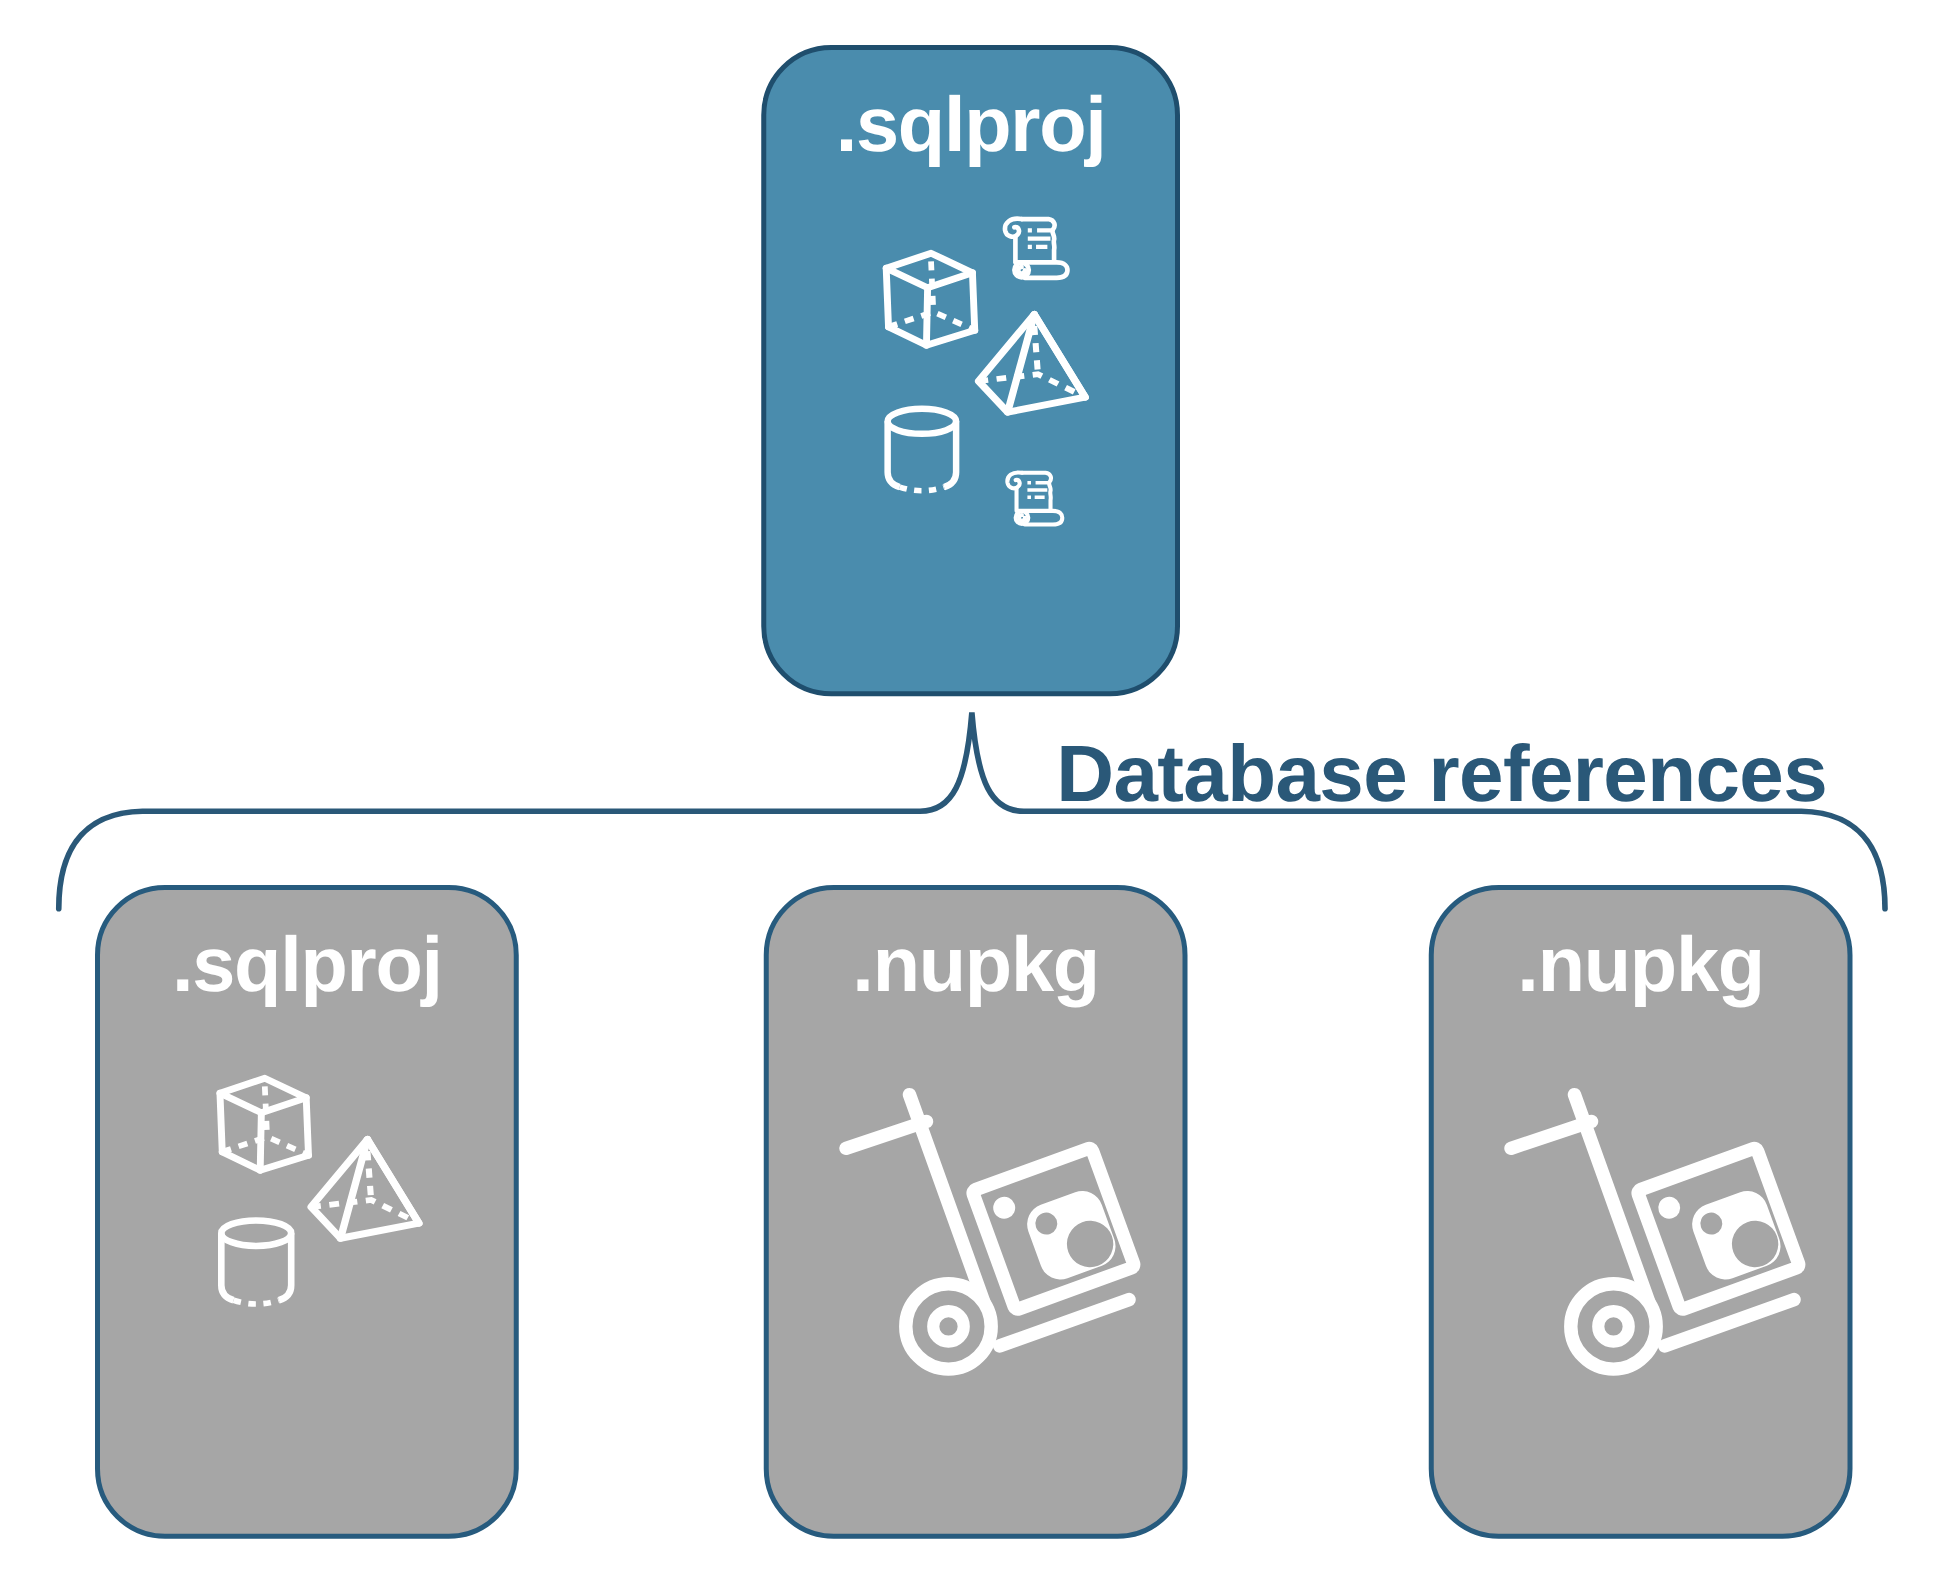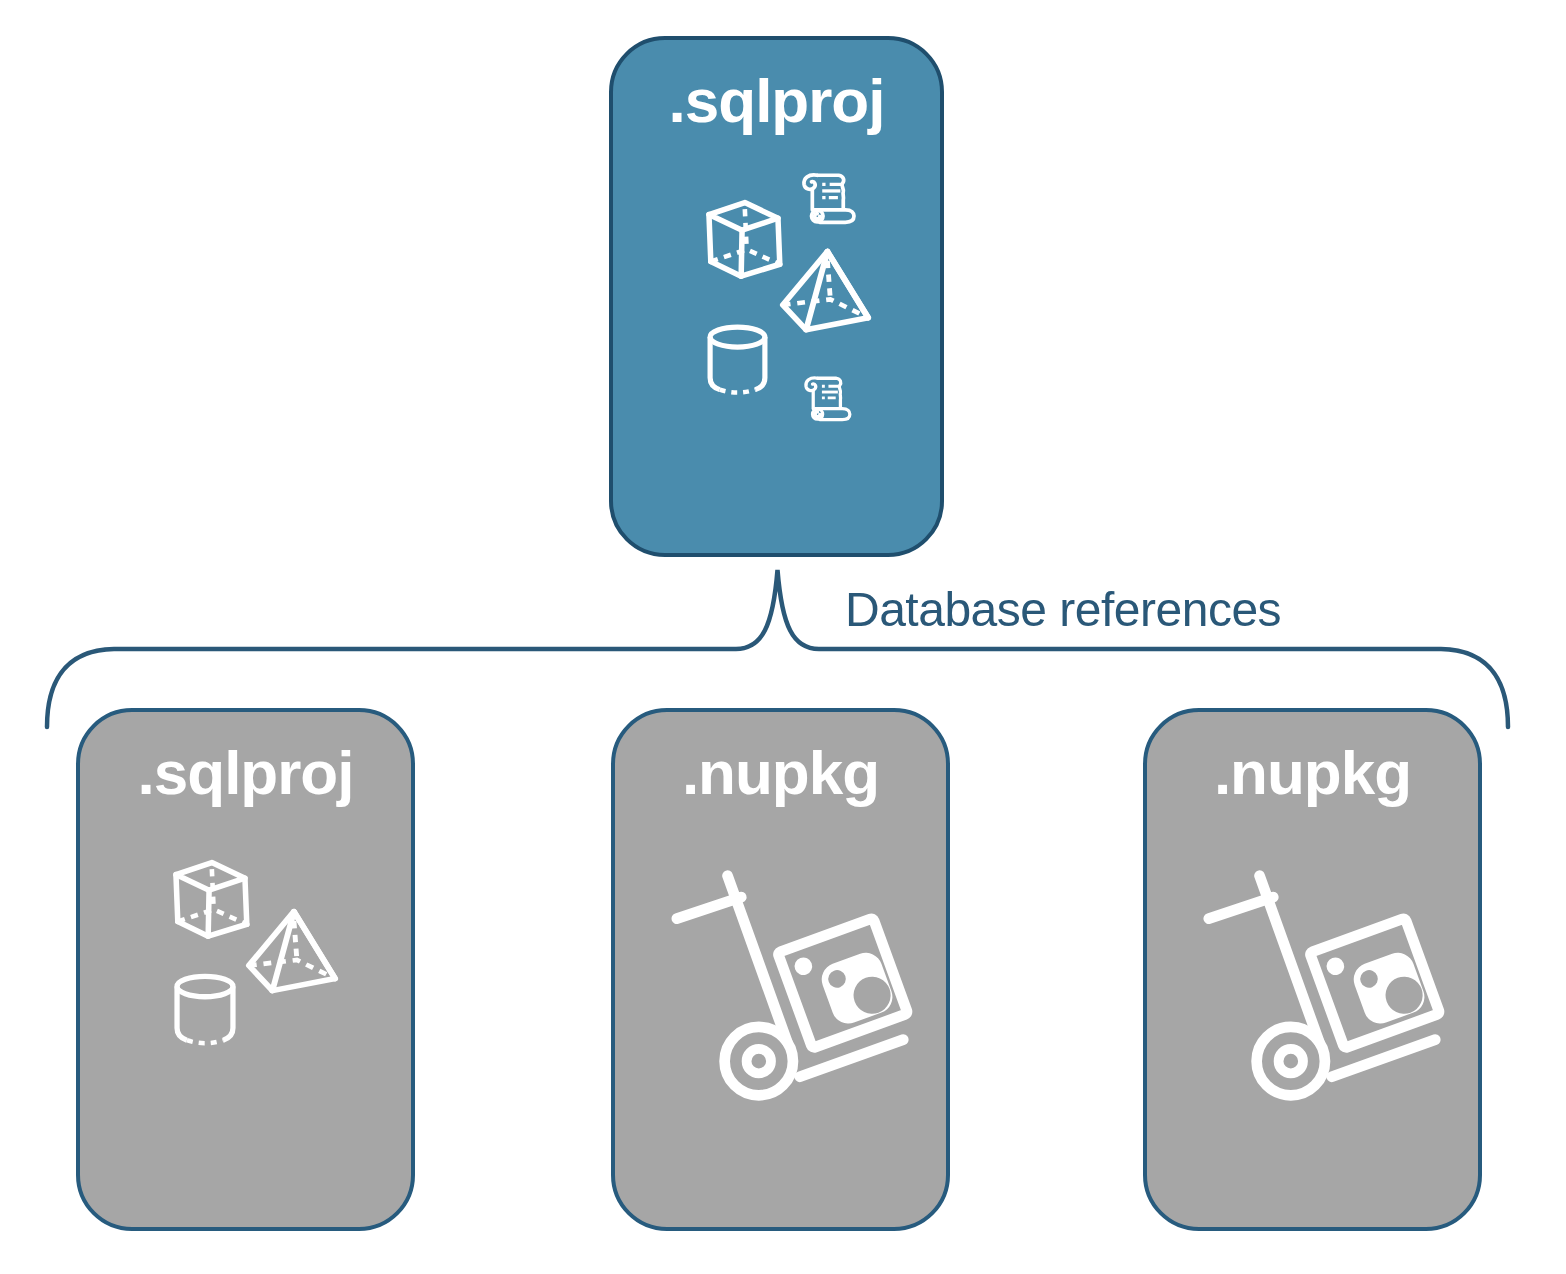--- a/index.html
+++ b/index.html
@@ -67,22 +67,22 @@
   
   .child .icon.dolly{left:54px;top:146px;width:244px;height:254px;}
 
   .connector-svg{
     position:absolute;left:0;top:0;width:1566px;height:1274px;
     pointer-events:none;
   }
   .connector-label{
     position:absolute;
     left:845px;top:582px;
-    font-size:48px;
-    font-weight:400;
+    font-size:64px;
+    font-weight:700;
     letter-spacing:-0.5px;
     color:var(--connector_text);
     white-space:nowrap;
   }
   .defs{position:absolute;width:0;height:0;overflow:hidden;}
 </style>
 </head>
 <body>
 
 <svg class="defs" aria-hidden="true">

